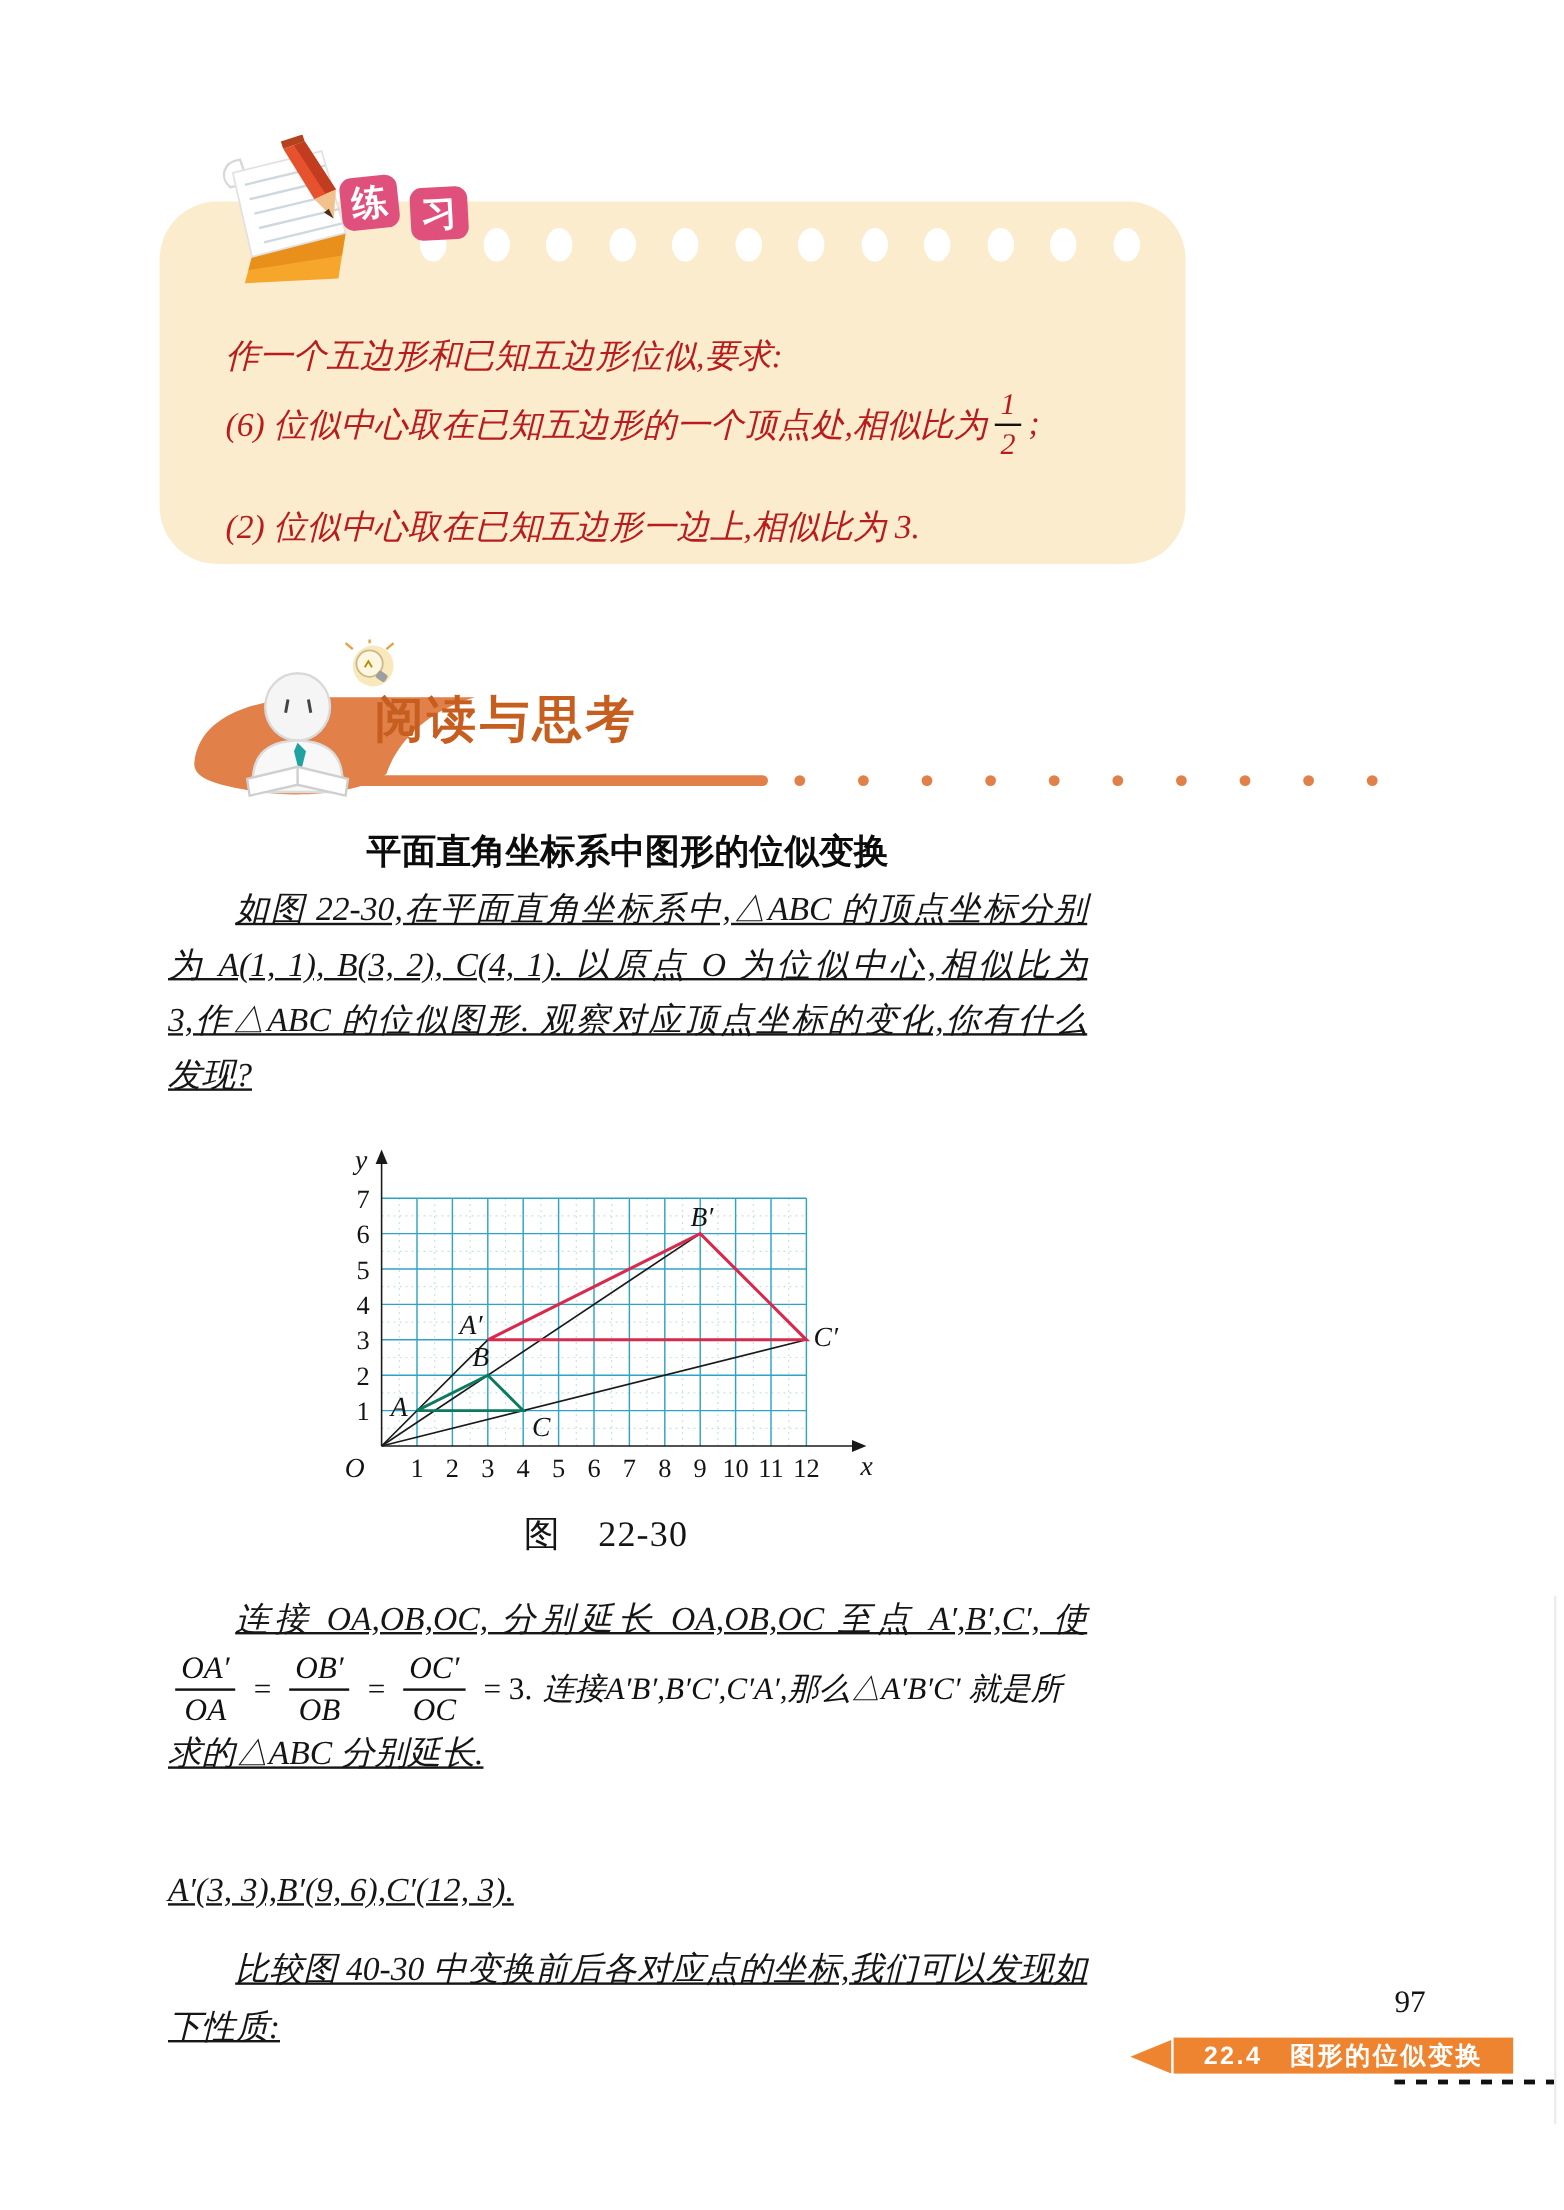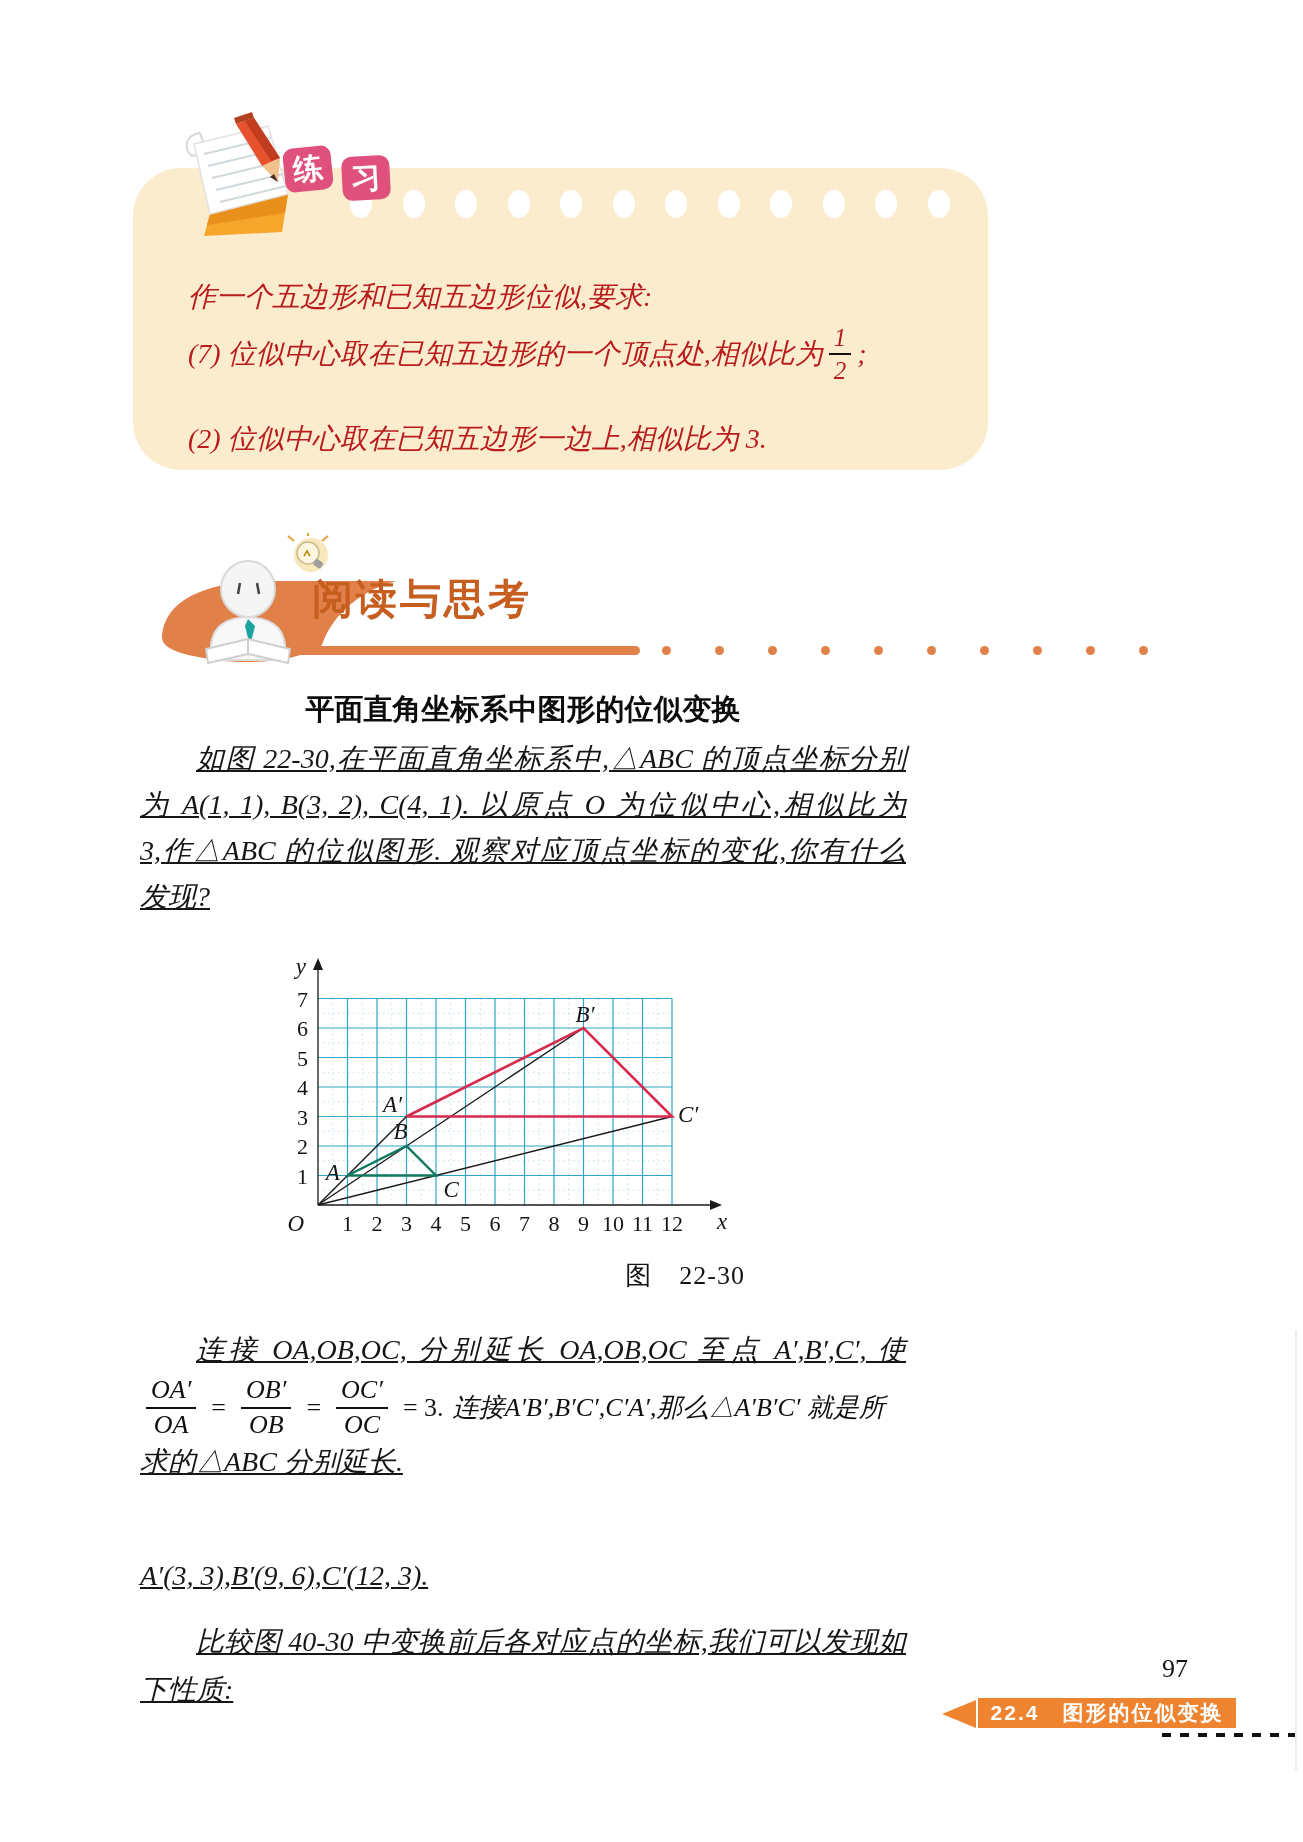--- a/index.html
+++ b/index.html
@@ -46,26 +46,26 @@
   .eq-row{left:140px;top:1376px;width:800px;display:flex;align-items:center;
     font-style:italic;font-size:26px;}
   .eqs{margin:0 9px;font-style:normal;}
   .eq-tail{font-size:26px;white-space:nowrap;}
 
   
   #coord-svg{left:265px;top:948px;}
   #coord-svg text{font-family:"Liberation Serif",serif;fill:#141414;}
   .t-tick{font-size:22px;}
   .t-var{font-size:23px;font-style:italic;}
-  .fig-caption{left:265px;top:1258px;width:480px;text-align:right;font-size:26px;
+  .fig-caption{left:265px;top:1258px;width:480px;text-align:center;font-size:30px;
     letter-spacing:1px;color:#141414;}
 
   
   .pageno{left:1162px;top:1654px;font-size:26px;color:#141414;}
-  .ribbon{left:978px;top:1698px;width:258px;height:30px;background:#ee8430;color:#fff;
+  .ribbon{left:978px;top:1698px;width:283px;height:30px;background:#ee8430;color:#fff;
     font-family:"Liberation Sans",sans-serif;font-weight:bold;font-size:21px;
     display:flex;align-items:center;justify-content:center;letter-spacing:2px;white-space:nowrap;}
   .notch{left:942px;top:1700px;width:0;height:0;border-right:34px solid #ee8430;
     border-top:14px solid transparent;border-bottom:14px solid transparent;}
   .dash-line{left:1162px;top:1733px;width:141px;height:4px;
     background:repeating-linear-gradient(90deg,#111 0 9px,transparent 9px 18px);}
   .edge{left:1295px;top:1330px;width:2px;height:440px;background:#ececec;}
 </style>
 </head>
 <body>
@@ -102,21 +102,21 @@
     <polygon points="104,62 108,70 100,65" fill="#4a2e1e"></polygon>
     <polygon points="66,12 84,6 82,0 64,6" fill="#b5421f"></polygon>
   </svg>
 
   <div class="abs badge badge1">练</div>
   <div class="abs badge badge2">习</div>
 
   <div class="abs pr-line" style="top:278px">作一个五边形和已知五边形位似,要求:</div>
 
   <div class="abs pr-line pr-row" style="top:318px;height:72px">
-    <span>(7) 位似中心取在已知五边形的一个顶点处,相似比为</span>
+    <span>(6) 位似中心取在已知五边形的一个顶点处,相似比为</span>
     <span class="frac sfrac">
       <span class="num">1</span>
       <span class="den">2</span>
     </span>
     <span>;</span>
   </div>
 
   <div class="abs pr-line" style="top:420px">(2) 位似中心取在已知五边形一边上,相似比为 3.</div>
 
   <div class="abs hdr-bar"></div>

